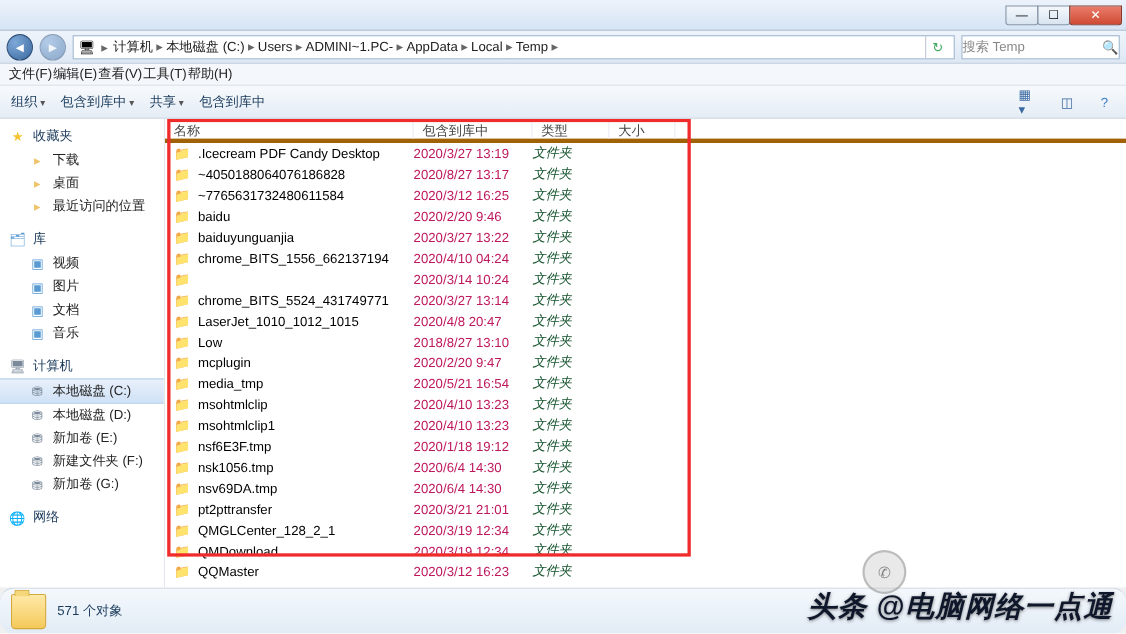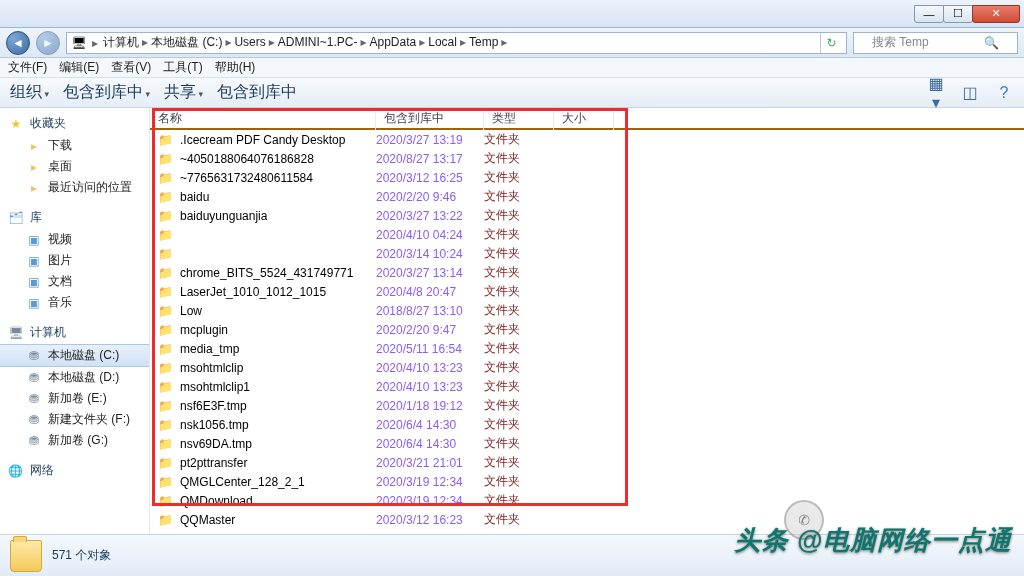--- a/index.html
+++ b/index.html
@@ -12,62 +12,62 @@
 .winbtn.close { width: 48px; background: linear-gradient(#e97c6a,#cf4b33); color: #fff; border-color: #8a3a2c; }
 
 
 .addressrow { height: 30px; background: linear-gradient(#eef4fb,#dde8f5); display: flex; align-items: center; padding: 0 6px; gap: 6px; border-bottom: 1px solid #b8c8dc; }
 .navcircle { width: 24px; height: 24px; border-radius: 50%; background: radial-gradient(circle at 30% 30%, #7da8d8, #3c6aa0); border: 1px solid #2c4e78; display:flex;align-items:center;justify-content:center;color:#fff;font-size:12px; }
 .breadcrumb { flex: 1; height: 22px; background: #fff; border: 1px solid #9db5d0; display: flex; align-items: center; font-size: 12px; padding: 0 4px; gap: 2px; overflow:hidden; }
 .bcicon { width:16px;height:16px;display:inline-flex;align-items:center;justify-content:center; }
 .bcseg { color:#222; white-space:nowrap; }
 .bcchev { color:#666; padding:0 3px; }
 .refresh { width:22px;height:22px;border-left:1px solid #c0c8d4;display:flex;align-items:center;justify-content:center;color:#4a6; }
-.searchbox { width: 165px; height: 22px; background: #fff; border: 1px solid #9db5d0; display: flex; align-items: center; padding: 0 18px; font-size: 12px; color: #888; }
+.searchbox { width: 144px; height: 22px; background: #fff; border: 1px solid #9db5d0; display: flex; align-items: center; padding: 0 0; font-size: 12px; color: #888; }
 .searchbox .sicon { margin-left:auto;color:#4878b8; }
 
 
-.menubar { height: 20px; background: #f4f7fb; display: flex; align-items: center; gap: 12px; padding: 0 8px; font-size: 12px; color: #222; border-bottom:1px solid #d8e0ea; }
-
-
-.toolbar { height: 30px; background: linear-gradient(#f7fafd,#e4ecf5); display: flex; align-items: center; gap: 14px; padding: 0 10px; font-size: 16px; color: #1a3a5a; border-bottom:1px solid #c8d4e2;text-align:center; }
+.menubar { height: 20px; background: #f4f7fb; display: flex; align-items: center; gap: 1px; padding: 0 8px; font-size: 12px; color: #222; border-bottom:1px solid #d8e0ea; }
+
+
+.toolbar { height: 30px; background: linear-gradient(#f7fafd,#e4ecf5); display: flex; align-items: center; gap: 14px; padding: 0 10px; font-size: 12px; color: #1a3a5a; border-bottom:1px solid #c8d4e2; }
 .toolbar .drop::after { content:" ▾"; font-size:9px; color:#555; }
 .toolbar .spacer { flex:1; }
 .toolbar .ticon { width:20px;height:20px;display:flex;align-items:center;justify-content:center;color:#3c6aa0; }
 
 
 .bodyarea { display:flex; height: calc(100% - 28px - 30px - 20px - 30px - 42px); background:#fff; }
 .sidebar { width: 150px; border-right:1px solid #e4e8ee; padding:4px 0; font-size:12px; overflow:hidden; }
 .sidegroup { margin-bottom:8px; }
 .sidehdr { display:flex;align-items:center;gap:6px;padding:3px 8px;color:#1a3a5a; }
 .sideitem { display:flex;align-items:center;gap:6px;padding:2px 8px 2px 26px;color:#222; }
 .sideitem.sel { background:linear-gradient(#e8f0fa,#d0e2f6); border:1px solid #a8c8e8; border-left:none;border-right:none; }
 .ficon { width:16px;height:16px;display:inline-flex;align-items:center;justify-content:center;font-size:12px; }
 .star { color:#f4c430; }
 .drive { color:#7a8a9a; }
 .foldc { color:#f0c36a; }
 .libc { color:#5a9bd4; }
 
 .filepane { flex:1; position:relative; overflow:hidden; }
-.colhdr { height:22px; border-bottom:2px solid #a16207; display:flex; font-size:12px; color:#444;align-items:center; }
+.colhdr { height:22px; border-bottom:4px solid #a16207; display:flex; font-size:12px; color:#444; }
 .colhdr div { padding:3px 8px; border-right:1px solid #e8ecf2; }
 .filelist { font-size:12px; }
 .filerow { display:flex; align-items:center; height:19px; }
 .filerow .c-name { width:226px; padding-left:8px; display:flex;align-items:center;gap:6px; overflow:hidden;white-space:nowrap; }
-.filerow .c-date { width:108px; color:#8b5cf6; }
-.filerow .c-type { width:70px; color:#7f1d1d; }
+.filerow .c-date { width:108px; color:#be185d; }
+.filerow .c-type { width:70px; color:#14532d;font-style:italic; }
 .filerow .c-size { width:60px; color:#555; }
 .redbox { position:absolute; border:3px solid #ef2b2b; pointer-events:none; left:2px; top:0px; width:476px; height:398px; }
 
 
-.statusbar { height:42px; background:linear-gradient(#f4f8fc,#e2ecf6); border-top:1px solid #c8d4e2; display:flex;align-items:center;gap:10px;padding:0 10px;font-size:12px;color:#1a3a5a; }
+.statusbar { height:42px; background:linear-gradient(#f4f8fc,#e2ecf6); border-top:1px solid #c8d4e2; display:flex;align-items:center;gap:10px;padding:0 10px;font-size:12px;color:#1a3a5a;border-radius:13px; }
 .bigfolder { width:32px;height:32px;background:linear-gradient(#ffe9a8,#f4c95a);border:1px solid #d4a93a;border-radius:2px 2px 4px 4px; position:relative; }
 .bigfolder::before { content:""; position:absolute; top:-5px; left:2px; width:12px;height:5px;background:#f4d77a;border:1px solid #d4a93a;border-bottom:none;border-radius:2px 2px 0 0; }
 
-.watermark { position:absolute; right:12px; bottom:18px; font-size:26px; font-weight:700; color:#0f766e; text-shadow:0 1px 3px rgba(0,0,0,.5); letter-spacing:1px; pointer-events:none; font-style:italic; }
+.watermark { position:absolute; right:12px; bottom:7px; font-size:26px; font-weight:700; color:#0f172a; text-shadow:0 1px 3px rgba(0,0,0,.5); letter-spacing:1px; pointer-events:none; font-style:italic; }
 .wmcircle { position:absolute; right:200px; bottom:36px; width:40px;height:40px;border-radius:50%;background:rgba(200,200,200,.4); border:2px solid rgba(120,120,120,.4); display:flex;align-items:center;justify-content:center;font-size:14px;color:rgba(60,60,60,.6); pointer-events:none; }
 </style>
 </head>
 <body>
 
 <div class="titlebar">
   <div class="winbtns">
     <div class="winbtn">—</div>
     <div class="winbtn">☐</div>
     <div class="winbtn close">✕</div>
@@ -239,20 +239,21 @@
             <span class="ficon foldc">📁</span>
             <span>baiduyunguanjia</span>
           </div>
           <div class="c-date">2020/3/27 13:22</div>
           <div class="c-type">文件夹</div>
           <div class="c-size"></div>
         </div>
         <div class="filerow">
           <div class="c-name">
             <span class="ficon foldc">📁</span>
+            <span>chrome_BITS_1556_662137194</span>
           </div>
           <div class="c-date">2020/4/10 04:24</div>
           <div class="c-type">文件夹</div>
           <div class="c-size"></div>
         </div>
         <div class="filerow">
           <div class="c-name">
             <span class="ficon foldc">📁</span>
           </div>
           <div class="c-date">2020/3/14 10:24</div>
@@ -293,21 +294,21 @@
           </div>
           <div class="c-date">2020/2/20 9:47</div>
           <div class="c-type">文件夹</div>
           <div class="c-size"></div>
         </div>
         <div class="filerow">
           <div class="c-name">
             <span class="ficon foldc">📁</span>
             <span>media_tmp</span>
           </div>
-          <div class="c-date">2020/5/11 16:54</div>
+          <div class="c-date">2020/5/21 16:54</div>
           <div class="c-type">文件夹</div>
           <div class="c-size"></div>
         </div>
         <div class="filerow">
           <div class="c-name">
             <span class="ficon foldc">📁</span>
             <span>msohtmlclip</span>
           </div>
           <div class="c-date">2020/4/10 13:23</div>
           <div class="c-type">文件夹</div>

